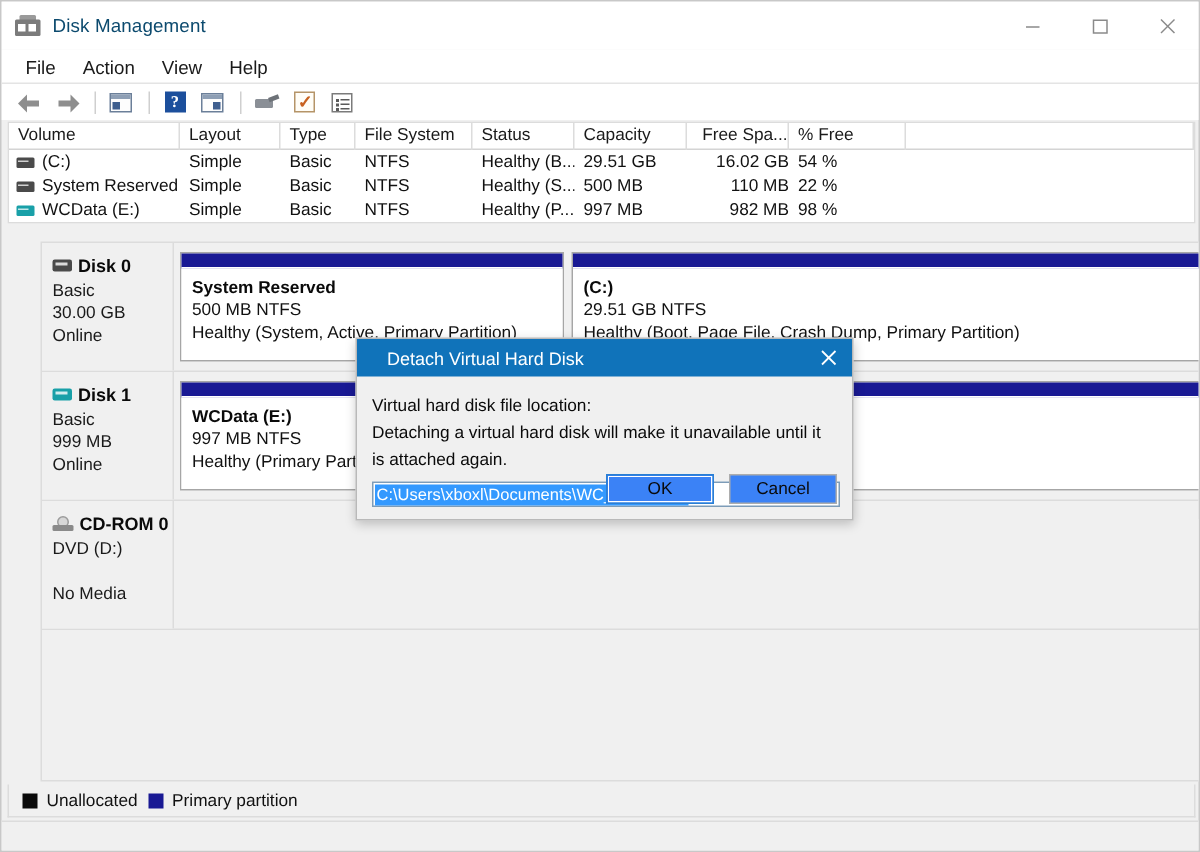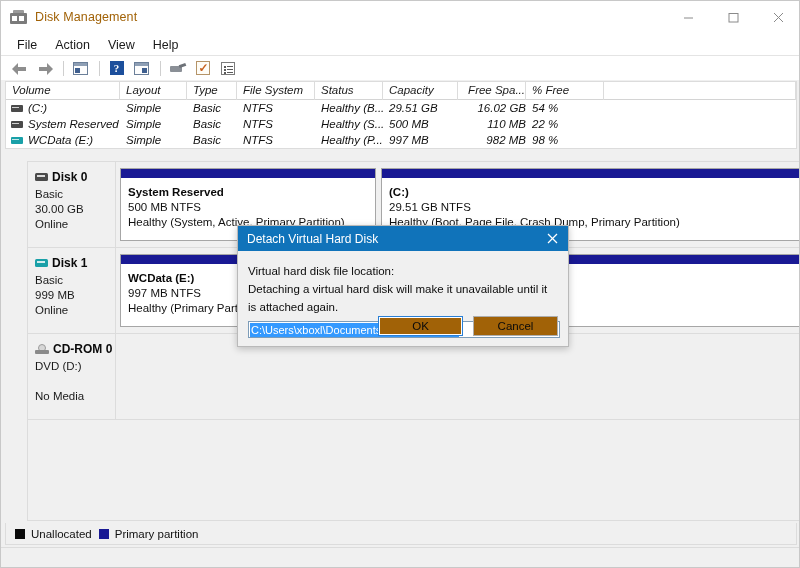--- a/index.html
+++ b/index.html
@@ -32,21 +32,21 @@
   .app-icon .slot {
     position: absolute; left: 2px; top: 6px; width: 5px; height: 5px; background: #ffffff;
   }
   .app-icon .slot2 {
     position: absolute; left: 9px; top: 6px; width: 5px; height: 5px; background: #ffffff;
   }
   .app-icon .top {
     position: absolute; left: 3px; top: 0px; width: 11px; height: 4px;
     background: #9a9a9a; border-radius: 1px 1px 0 0;
   }
-  .title-text { font-size: 12.5px; color: #a16207; letter-spacing: .1px; }
+  .title-text { font-size: 12.5px; color: #0c4a6e; letter-spacing: .1px; }
   .win-btns { display: flex; height: 32px; }
   .win-btn {
     width: 45px; height: 32px; display: flex; align-items: center; justify-content: center;
     color: #8a8a8a;
   }
   .win-btn svg { display: block; }
 
   
   .menubar {
     position: absolute; left: 0; top: 32px; width: 800px; height: 23px;
@@ -103,21 +103,21 @@
   }
   .listicon { width: 14px; height: 13px; border: 1px solid #7b7b7b; background: #fff; position: relative; }
   .listicon i {
     position: absolute; left: 5px; height: 1.5px; background: #5a5a5a; width: 6px;
   }
   .listicon .dot { position: absolute; left: 2px; width: 2px; height: 2px; background: #5a5a5a; }
 
   
   .vol-wrap {
     position: absolute; left: 4px; top: 80px; width: 792px; height: 68px;
-    background: #ffffff; border: 1px solid #dcdcdc; font-style: italic;
+    background: #ffffff; border: 1px solid #dcdcdc;
   }
   .vol-head {
     display: flex; height: 18px; background: #ffffff;
     border-bottom: 1px solid #d4d4d4;
   }
   .vol-head .hc {
     font-size: 11.5px; color: #1a1a1a; padding: 2px 0 0 6px;
     border-right: 1px solid #dcdcdc; height: 18px; overflow: hidden; white-space: nowrap;
   }
   .vol-row { display: flex; height: 16px; align-items: center; }
@@ -185,42 +185,42 @@
   }
 
   
   .dlg {
     position: absolute; left: 236px; top: 224px; width: 332px; height: 122px;
     background: #f0f0f0; border: 1px solid #b9b9b9;
     box-shadow: 0 2px 7px rgba(0,0,0,.22);
   }
   .dlg-title {
     height: 25px; background: #1073ba; display: flex; align-items: center;
-    padding-left: 9px;
+    padding-left: 20px;
   }
   .dlg-title .t { font-size: 12px; color: #ffffff; flex: 1; }
   .dlg-close {
     width: 32px; height: 25px; display: flex; align-items: center; justify-content: center;
     color: #ffffff;
   }
   .dlg-body { padding: 11px 10px 0 10px; }
   .dlg-line { font-size: 11.5px; color: #0a0a0a; line-height: 18px; }
   .dlg-input {
     margin-top: 5px; height: 17px; width: 312px; background: #ffffff;
     border: 1px solid #7d9cb8; display: flex; align-items: center;
   }
   .dlg-input .sel {
     background: #3399ff; color: #ffffff; font-size: 11px; line-height: 14px;
     padding: 0 1px; margin-left: 1px; white-space: nowrap;
   }
   .dlg-btns {
     position: absolute; right: 10px; bottom: 10px; display: flex; gap: 10px;
   }
   .dlg-btn {
-    width: 85px; height: 20px; background: #a16207; border: 1px solid #adadad;
+    width: 72px; height: 20px; background: #3b82f6; border: 1px solid #adadad;
     font-size: 11.5px; color: #0a0a0a; display: flex; align-items: center; justify-content: center;
   }
   .dlg-btn.primary { border: 1px solid #2a7fd4; box-shadow: inset 0 0 0 1px #ffffff; }
 </style>
 </head>
 <body>
 
 <div id="app">
 
   <div class="titlebar">

